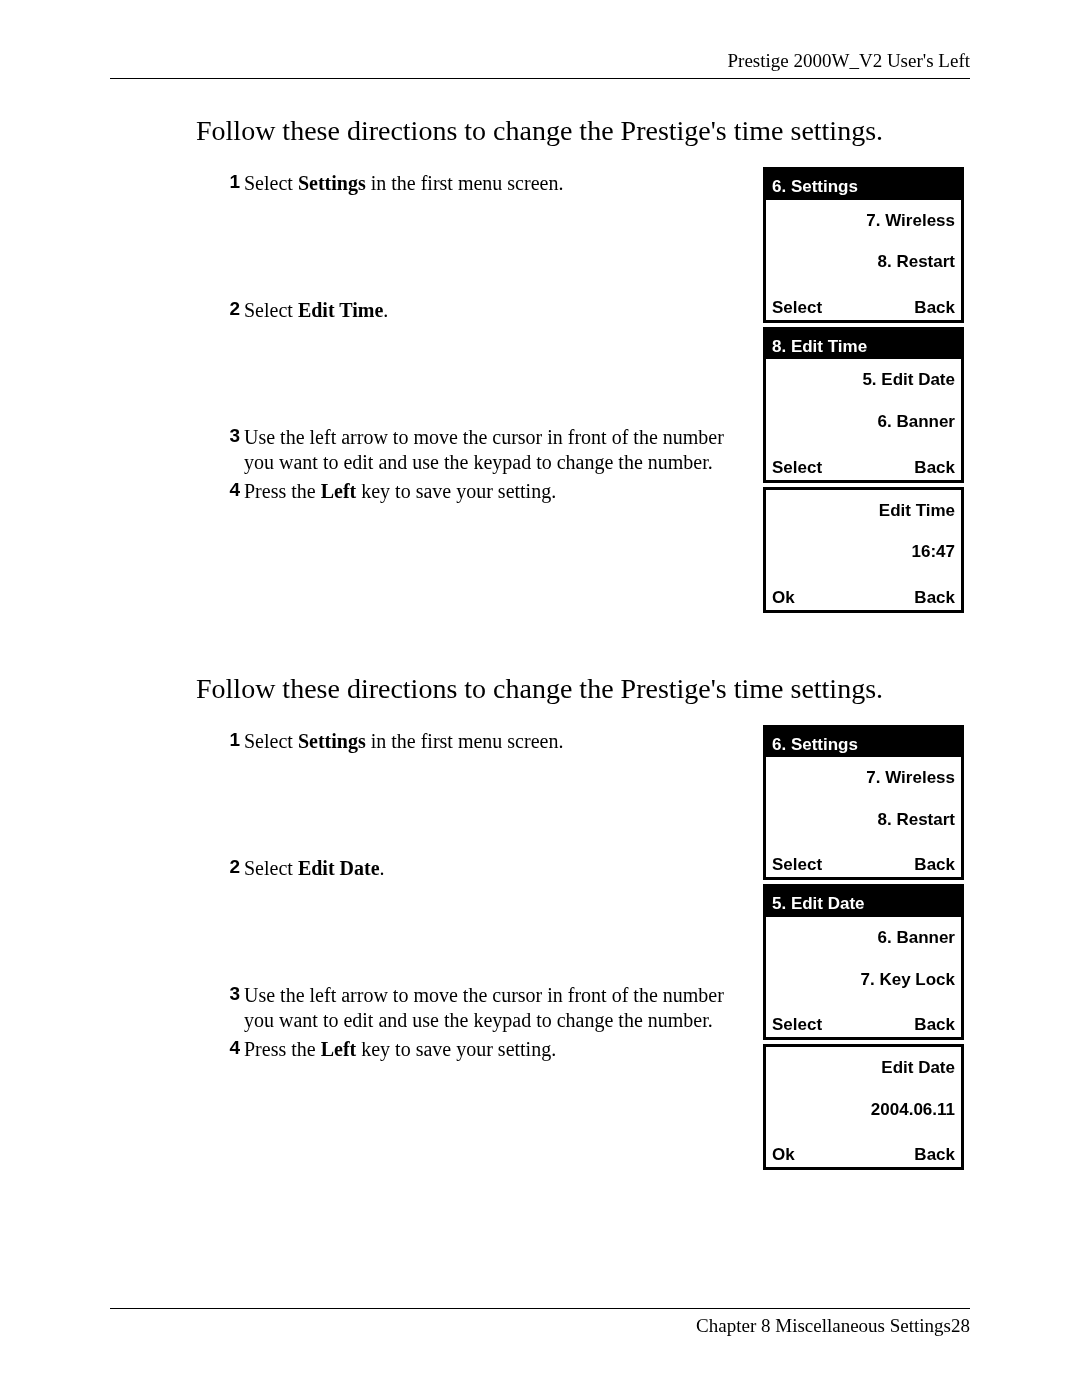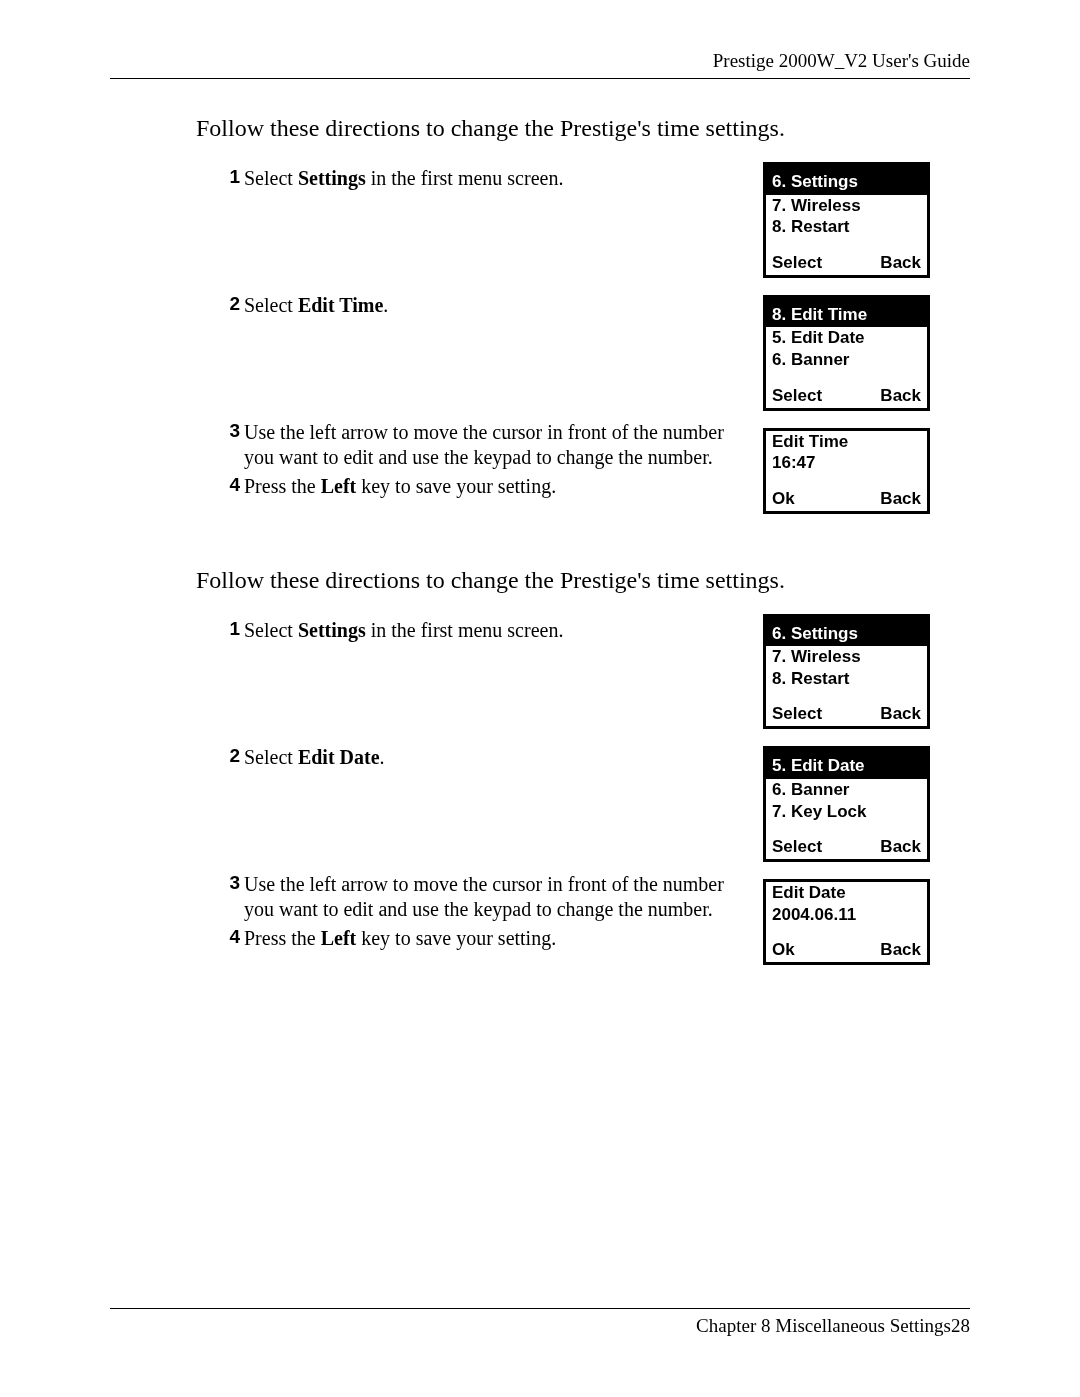--- a/index.html
+++ b/index.html
@@ -25,22 +25,22 @@
     padding-bottom: 6px;
     margin-bottom: 36px;
   }
   .section-heading {
     font-family: Arial, Helvetica, sans-serif;
     font-weight: bold;
     font-size: 30px;
     margin: 8px 0 14px 0;
   }
   .intro {
-    font-size: 24px;
-    margin: 0 0 20px 86px;
+    font-size: 28px;
+    margin: 20px 0 20px 86px;
   }
   .step-block {
     display: flex;
     align-items: flex-start;
     margin-left: 108px;
   }
   .step-left {
     flex: 1 1 auto;
     padding-right: 10px;
   }
@@ -62,40 +62,41 @@
     font-size: 20px;
     line-height: 1.25;
   }
   .step-text b { font-weight: bold; text-align: right; }
   .screens {
     flex: 0 0 207px;
     width: 207px;
   }
   .screen {
     border: 3px solid #000;
-    width: 167px;
-    margin-bottom: 17px;
+    width: 201px;
+    margin-bottom: 4px;
     font-family: Arial, Helvetica, sans-serif;
     font-weight: bold;
     font-size: 17px;
     box-sizing: border-box;
   }
   .screen .topbar {
     height: 5px;
     background: #000;
   }
   .screen .title-row {
     background: #000;
     color: #fff;
     padding: 3px 6px 3px 6px;
     line-height: 1.1;
   }
   .screen .body-row {
-    padding: 1px 6px;
+    padding: 11px 6px;
     line-height: 1.15;
+    text-align: right;
   }
   .screen .spacer { height: 14px; }
   .screen .softkeys {
     display: flex;
     justify-content: space-between;
     padding: 1px 6px 2px 6px;
   }
   .footer {
     position: absolute;
     left: 110px;
@@ -109,21 +110,21 @@
   }
   .gap-lg { height: 94px; }
   .gap-md { height: 36px; }
 </style>
 </head>
 <body>
 
 <div class="page">
 
   <div class="header">
-    <span>Prestige 2000W_V2 User's Guide</span>
+    <span>Prestige 2000W_V2 User's Left</span>
   </div>
 
   <div class="intro">Follow these directions to change the Prestige's time settings.</div>
 
   <div class="step-block">
     <div class="step-left">
 
       <div class="step">
         <div class="step-num">1</div>
         <div class="step-text">

